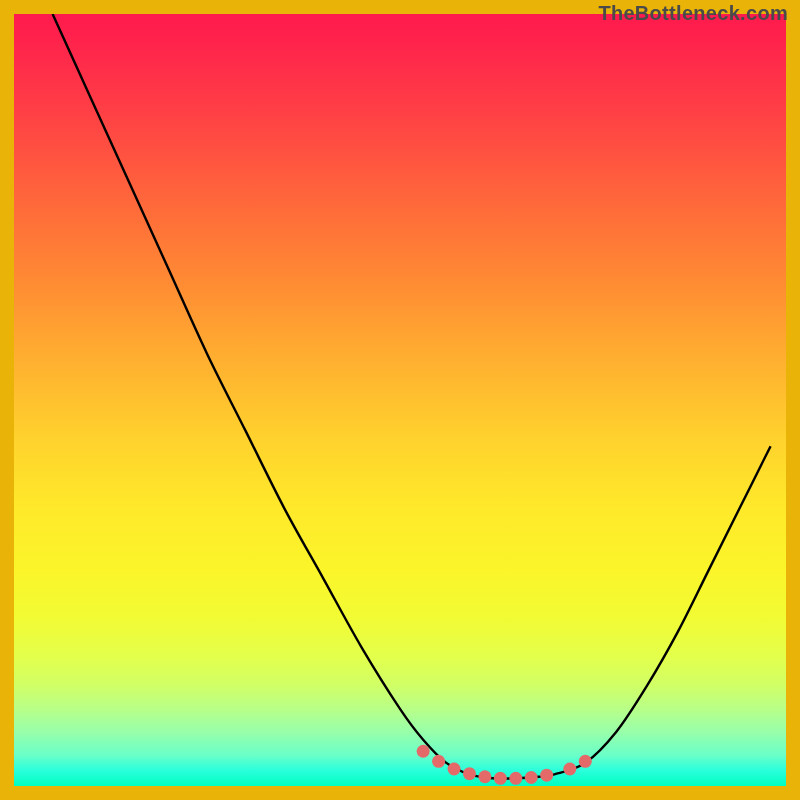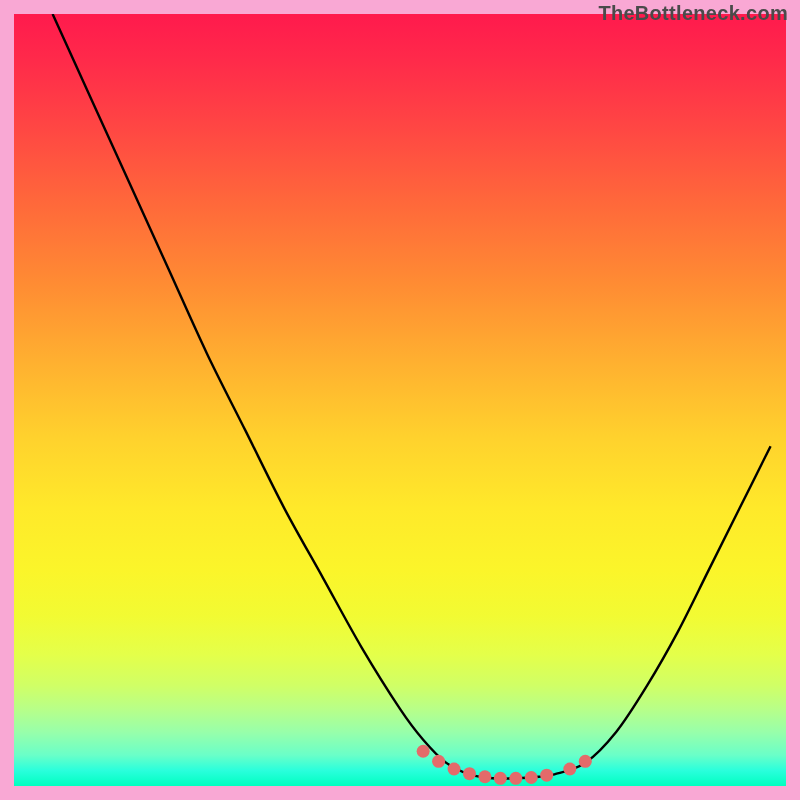--- a/index.html
+++ b/index.html
@@ -1,21 +1,21 @@
 <!DOCTYPE html>
 <html><head>
 <meta charset="utf-8">
 <style>
   * { margin: 0; padding: 0; box-sizing: border-box; }
   html, body { width: 800px; height: 800px; overflow: hidden; background: #000; }
   .frame {
     position: relative;
     width: 800px;
     height: 800px;
-    background: #f9a8d4;
+    background: #eab308;
   }
   .plot-area {
     position: absolute;
     left: 14px;
     top: 14px;
     width: 772px;
     height: 772px;
     background: linear-gradient(to bottom,
       #ff1a4d 0%,
       #ff2a4a 6%,

